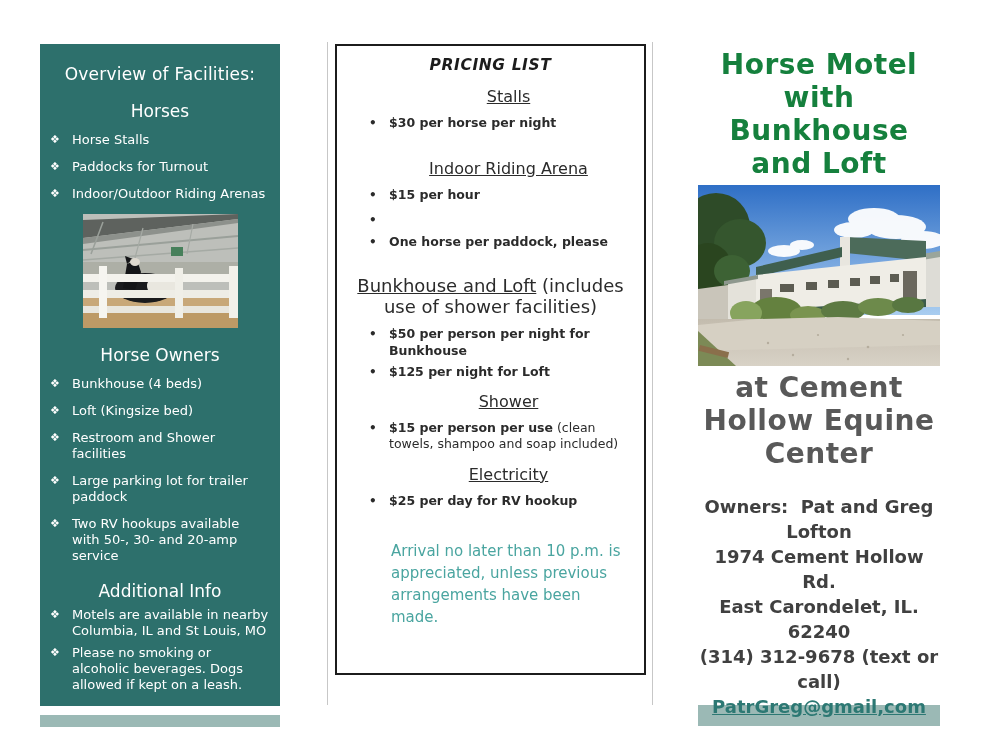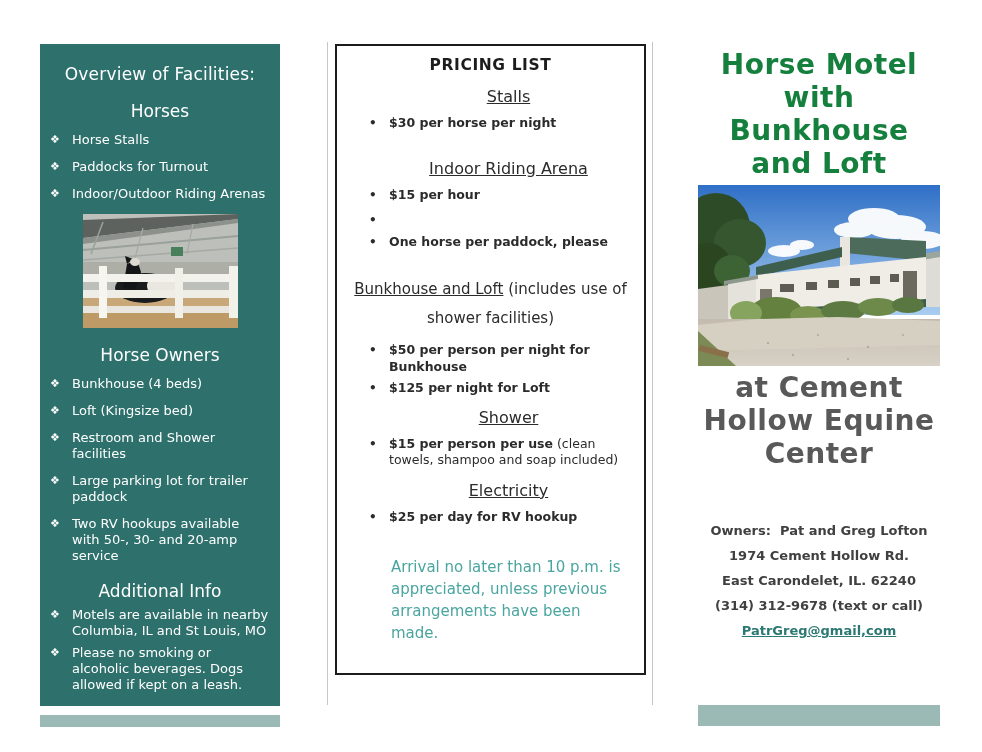--- a/index.html
+++ b/index.html
@@ -25,43 +25,43 @@
   .photo-arena { display:block; margin:12px auto 0 auto; width:155px; height:114px; }
 
   
   .sage-bar-left  { position:absolute; left:40px;  top:715px; width:240px; height:12px; background:#9bb9b5; }
   .sage-bar-right { position:absolute; left:698px; top:705px; width:242px; height:21px; background:#9bb9b5; }
 
   
   .price-box { position:absolute; left:335px; top:44px; width:311px; height:631px;
                background:#ffffff; border:2px solid #1c1c1c; text-align:center;
                color:#2b2b2b; padding-top:10px; overflow:hidden; }
-  .pb-title { font-weight:bold; font-size:15.5px; letter-spacing:0.6px; color:#1c1c1c; }
+  .pb-title { font-weight:bold; font-style:italic; font-size:15.5px; letter-spacing:0.6px; color:#1c1c1c; }
   .pb-heading { font-size:16px; margin-top:0;padding-left:36px; }
   .pb-heading .u { text-decoration:underline; }
   .pb-h1 { margin-top:13px; }
   .pb-h2 { margin-top:27px; }
   .pb-h3 { margin-top:10px; }
-  .pb-h4 { margin-top:25px; font-size:15px; padding:0 12px; line-height:29px; }
+  .pb-h4 { margin-top:25px; font-size:18px; padding:0 12px; line-height:21px; }
   .pb-h5 { margin-top:11px; }
   .pb-h6 { margin-top:12px; }
   .pb-list { list-style:none; text-align:left; padding-left:32px; margin-top:9px; }
   .pb-item { display:flex; gap:12px; font-size:12.5px; font-weight:bold; line-height:16.5px; margin-top:5px; color:#2b2b2b; }
   .pb-item .marker { flex:0 0 8px; font-size:12px; }
   .pb-item .txt { flex:0 1 auto; max-width:233px; }
   .pb-item .reg { font-weight:normal; }
   .pb-note { text-align:left; margin:31px 14px 0 54px; max-width:244px;
              color:#4aa5a0; font-size:15px; line-height:22px; }
 
   
   .right-col { position:absolute; left:698px; top:44px; width:242px; text-align:center; }
   .main-title { margin-top:4px; font-size:28px; font-weight:bold; color:#15803d; line-height:33px; letter-spacing:0.5px; }
   .photo-barn { display:block; margin:5px auto 0 auto; width:242px; height:181px; }
   .subtitle { margin-top:5px; font-size:28px; font-weight:bold; color:#595959; line-height:33px; letter-spacing:0.5px; }
-  .contact { margin-top:48px; font-size:13px; font-weight:bold; color:#404040; line-height:25px; }
+  .contact { margin-top:24px; font-size:18px; font-weight:bold; color:#404040; line-height:25px; }
   .contact-line { white-space:pre-wrap; }
   .email-link { color:#2c7873; text-decoration:underline; cursor:pointer; }
 </style>
 </head>
 <body>
 
 <div class="page">
 
   <div class="guide guide-l"></div>
   <div class="guide guide-r"></div>

